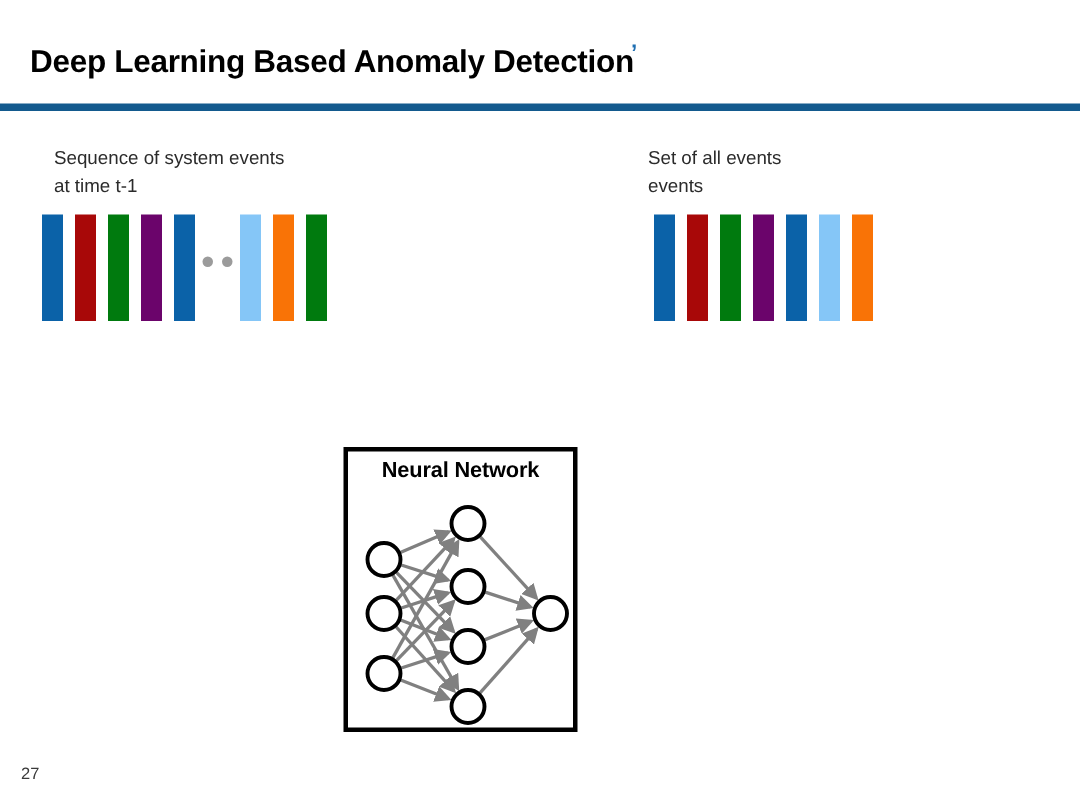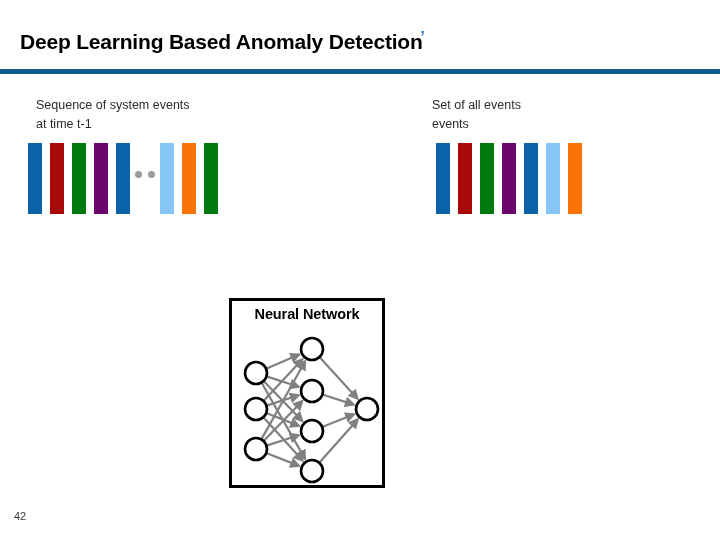--- a/index.html
+++ b/index.html
@@ -196,13 +196,13 @@
       <circle cx="24" cy="108" r="11" fill="#ffffff" stroke="#000000" stroke-width="2.6"></circle>
       <circle cx="24" cy="148" r="11" fill="#ffffff" stroke="#000000" stroke-width="2.6"></circle>
       <circle cx="80" cy="48" r="11" fill="#ffffff" stroke="#000000" stroke-width="2.6"></circle>
       <circle cx="80" cy="90" r="11" fill="#ffffff" stroke="#000000" stroke-width="2.6"></circle>
       <circle cx="80" cy="130" r="11" fill="#ffffff" stroke="#000000" stroke-width="2.6"></circle>
       <circle cx="80" cy="170" r="11" fill="#ffffff" stroke="#000000" stroke-width="2.6"></circle>
       <circle cx="135" cy="108" r="11" fill="#ffffff" stroke="#000000" stroke-width="2.6"></circle>
     </svg>
 </div>
 
-<div id="page-number">42</div>
+<div id="page-number">27</div>
 
 </body></html>

